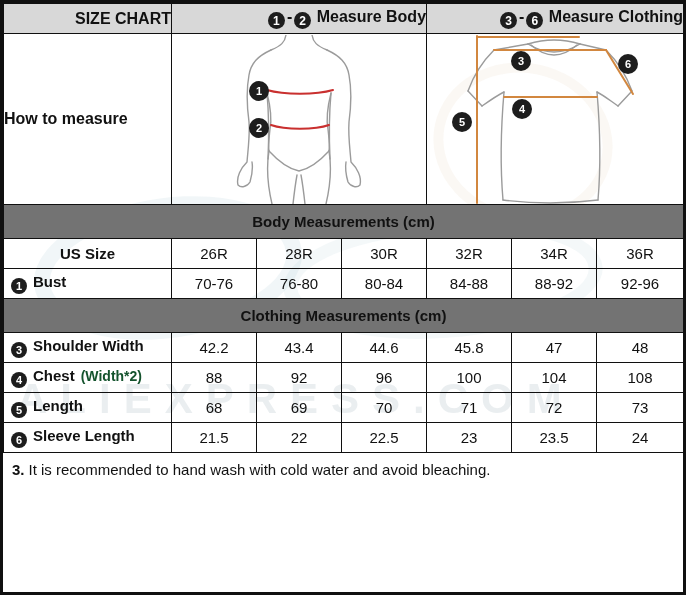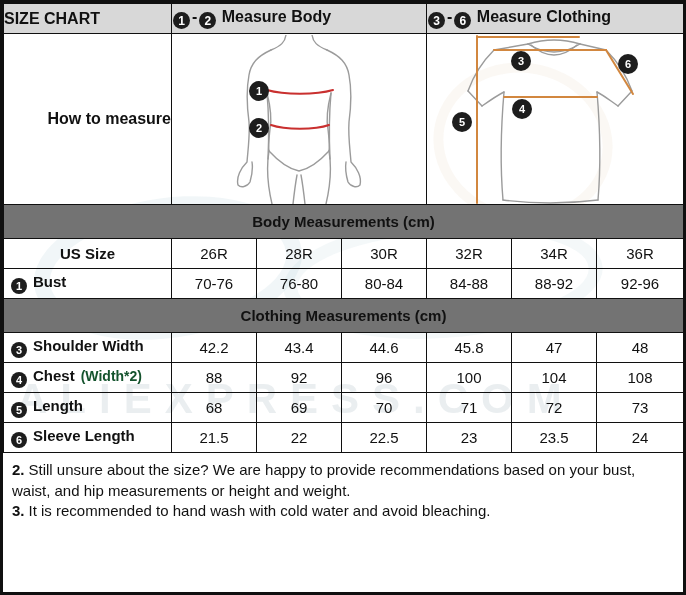--- a/index.html
+++ b/index.html
@@ -25,27 +25,27 @@
   .swirl.s2 { top:215px; left:280px; width:320px; height:120px; border:14px solid rgba(170,200,212,0.13); transform:rotate(-4deg); }
   .swirl.s3 { top:60px;  left:430px; width:180px; height:160px; border:10px solid rgba(200,160,120,0.08); transform:rotate(12deg); }
 
   table.sz {
     position:relative; z-index:1;
     border-collapse: collapse; table-layout: fixed;
     width: 680px;
   }
   td { border:1px solid #101010; font-size:15px; vertical-align:middle; overflow:hidden; }
 
-  td.hdr { background:#d8d8d8; font-weight:bold; text-align:left; height:30px; font-size:16px; }
+  td.hdr { background:#d8d8d8; font-weight:bold; text-align:right; height:30px; font-size:16px; }
   td.sec { background:#737373; font-weight:bold; text-align:center; height:34px; }
   td.c   { text-align:center; height:30px; background:transparent; }
   td.bld { font-weight:bold; }
   td.lbl { font-weight:bold; text-align:left; padding-left:7px; height:30px; }
   td.diagram { height:171px; padding:0; background:transparent; }
-  td.howto { font-weight:bold; text-align:right; font-size:16px; }
+  td.howto { font-weight:bold; text-align:left; font-size:16px; }
 
   .badge {
     display:inline-flex; align-items:center; justify-content:center;
     width:16px; height:16px; border-radius:50%;
     background:#1d1d1d; color:#fff;
     font-size:11px; font-weight:bold; line-height:1;
     vertical-align:-3px; margin-right:6px;
   }
   .hdr .badge { width:17px; height:17px; font-size:12px; margin:0 1px; vertical-align:-3px; }
   .hdr .dash { font-weight:bold; margin:0 1px; }
@@ -248,17 +248,16 @@
       <td class="c">22</td>
       <td class="c">22.5</td>
       <td class="c">23</td>
       <td class="c">23.5</td>
       <td class="c">24</td>
     </tr>
   </tbody>
     </table>
 
   <div class="notes">
-    <div class="note-line"><b>2.</b><span>Still unsure about the size? We are happy to provide recommendations based on your bust, waist, and hip measurements or height and weight.</span></div>
     <div class="note-line"><b>3.</b><span>It is recommended to hand wash with cold water and avoid bleaching.</span></div>
   </div>
 
 </div>
 
 </body></html>

